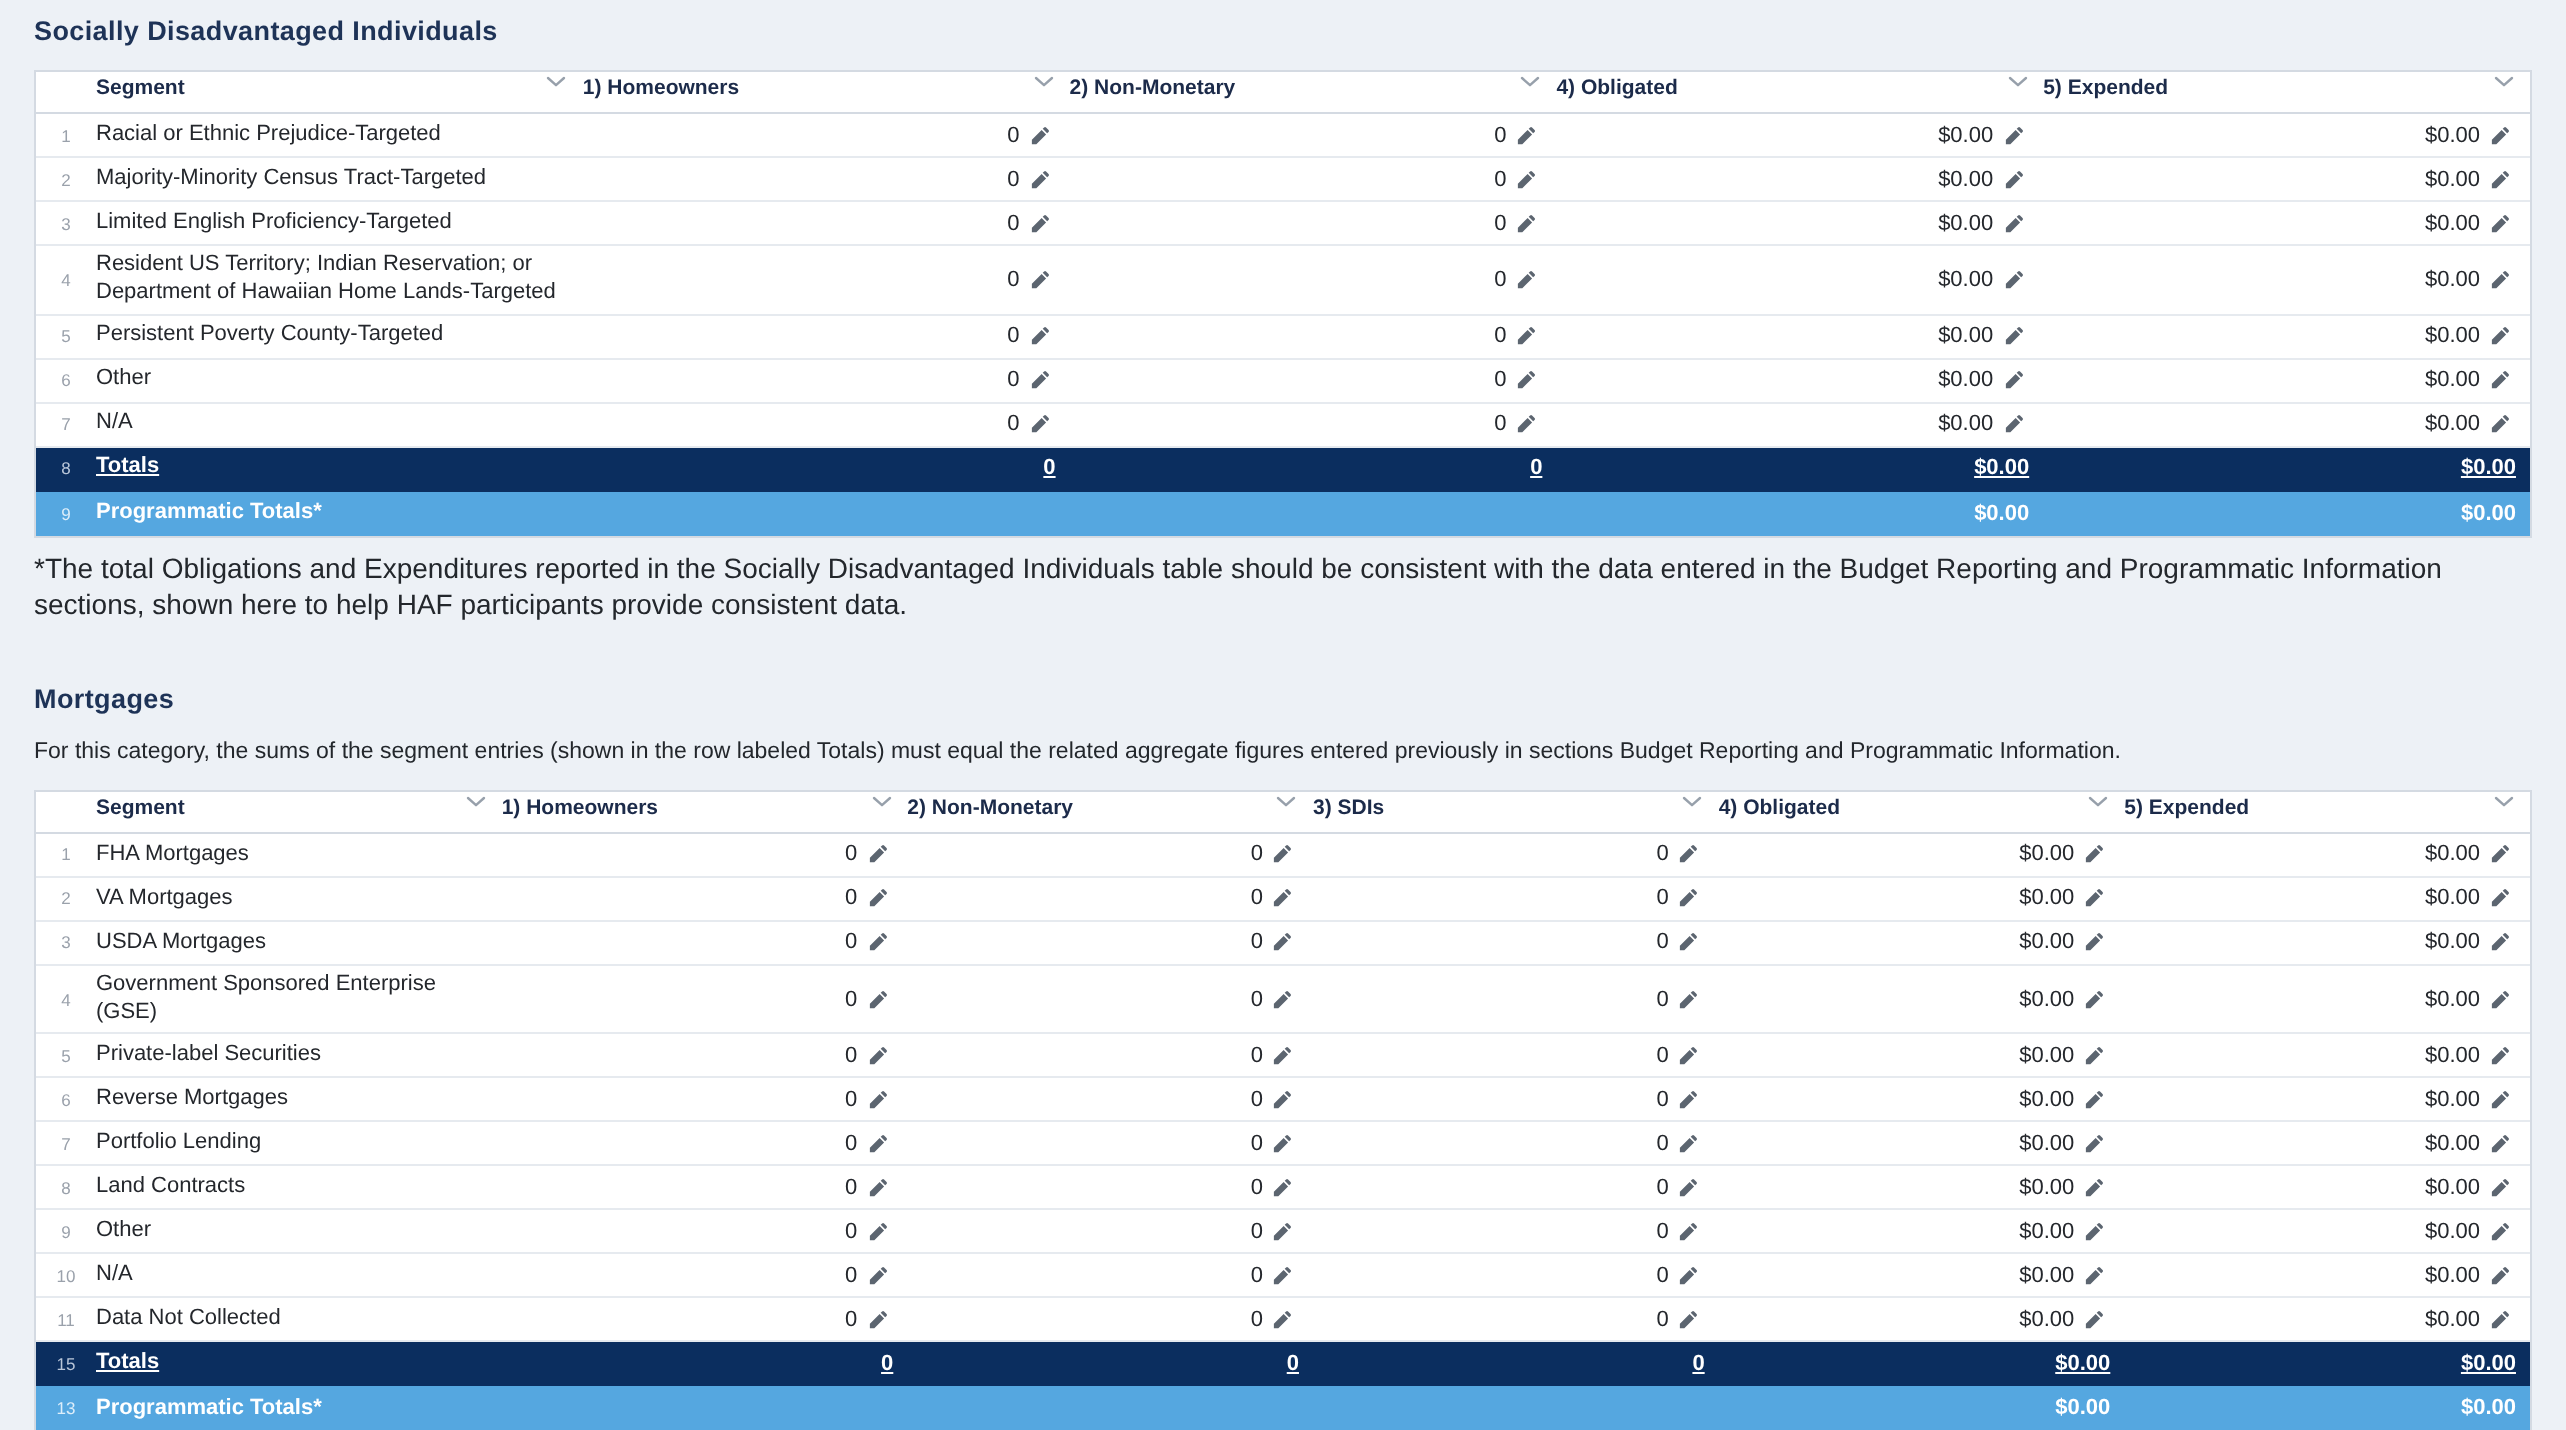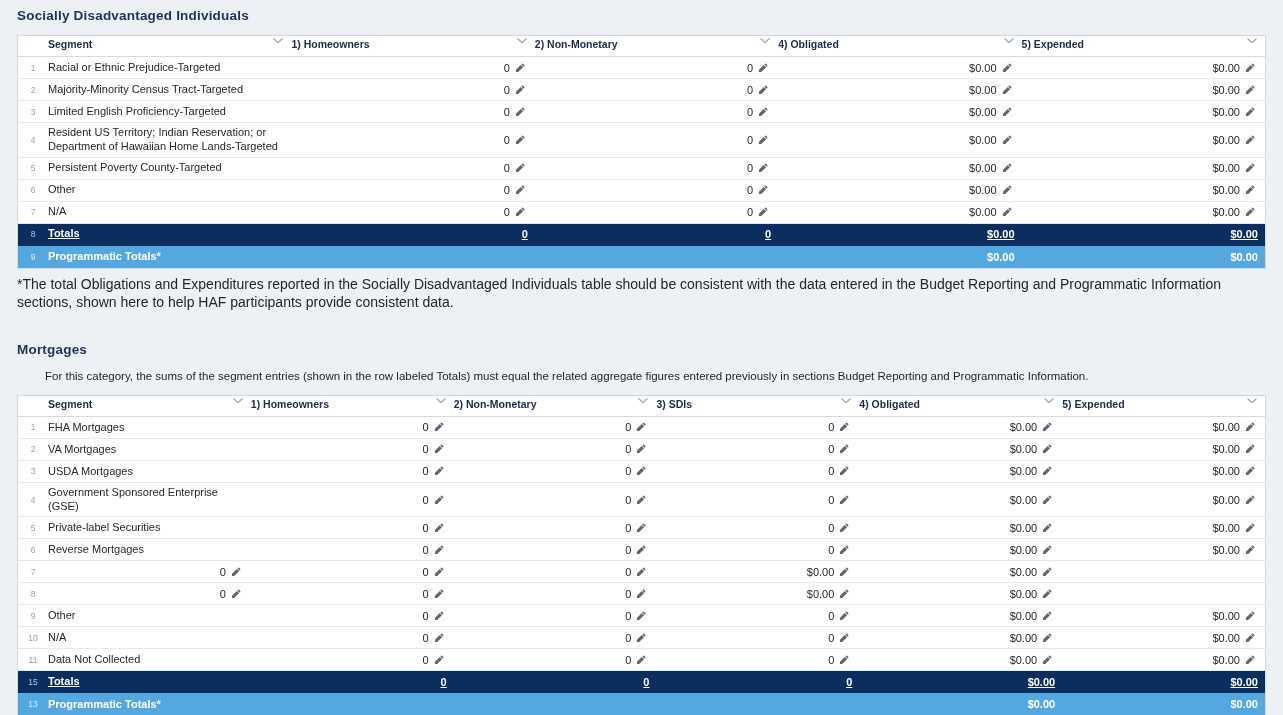--- a/index.html
+++ b/index.html
@@ -27,21 +27,20 @@
     margin-top: 6px;
     font-size: 14px;
     line-height: 1.3;
     color: #23272c;
   }
   .section-mortgages { margin-top: 31px; }
   .section-desc {
     margin-top: 13px;
     font-size: 11.5px;
     color: #23272c;
-    margin-left: 28px;
   }
   .section-mortgages .table-card { margin-top: 13px; }
 
   .t-head, .t-row {
     display: grid;
     grid-template-columns: 30px repeat(var(--cols), 1fr);
     align-items: stretch;
   }
   .t-head {
     border-bottom: 1px solid #d4dae2;
@@ -749,20 +748,21 @@
             <span>$0.00</span>
             <span class="pencil">
               <svg width="10" height="10" viewBox="0 0 16 16" fill="currentColor" aria-hidden="true">
                 <path d="M12.83 1.17a1.1 1.1 0 0 0-1.56 0l-1.1 1.1 3.56 3.56 1.1-1.1a1.1 1.1 0 0 0 0-1.56l-2-2zM9.3 3.14 1.5 10.94V14.5h3.56l7.8-7.8L9.3 3.14z"></path>
               </svg>
             </span>
           </div>
         </div>
         <div class="t-row data">
           <div class="t-num">7</div>
+          <div class="t-seg">Portfolio Lending</div>
           <div class="t-val">
             <span>0</span>
             <span class="pencil">
               <svg width="10" height="10" viewBox="0 0 16 16" fill="currentColor" aria-hidden="true">
                 <path d="M12.83 1.17a1.1 1.1 0 0 0-1.56 0l-1.1 1.1 3.56 3.56 1.1-1.1a1.1 1.1 0 0 0 0-1.56l-2-2zM9.3 3.14 1.5 10.94V14.5h3.56l7.8-7.8L9.3 3.14z"></path>
               </svg>
             </span>
           </div>
           <div class="t-val">
             <span>0</span>
@@ -792,20 +792,21 @@
             <span>$0.00</span>
             <span class="pencil">
               <svg width="10" height="10" viewBox="0 0 16 16" fill="currentColor" aria-hidden="true">
                 <path d="M12.83 1.17a1.1 1.1 0 0 0-1.56 0l-1.1 1.1 3.56 3.56 1.1-1.1a1.1 1.1 0 0 0 0-1.56l-2-2zM9.3 3.14 1.5 10.94V14.5h3.56l7.8-7.8L9.3 3.14z"></path>
               </svg>
             </span>
           </div>
         </div>
         <div class="t-row data">
           <div class="t-num">8</div>
+          <div class="t-seg">Land Contracts</div>
           <div class="t-val">
             <span>0</span>
             <span class="pencil">
               <svg width="10" height="10" viewBox="0 0 16 16" fill="currentColor" aria-hidden="true">
                 <path d="M12.83 1.17a1.1 1.1 0 0 0-1.56 0l-1.1 1.1 3.56 3.56 1.1-1.1a1.1 1.1 0 0 0 0-1.56l-2-2zM9.3 3.14 1.5 10.94V14.5h3.56l7.8-7.8L9.3 3.14z"></path>
               </svg>
             </span>
           </div>
           <div class="t-val">
             <span>0</span>

